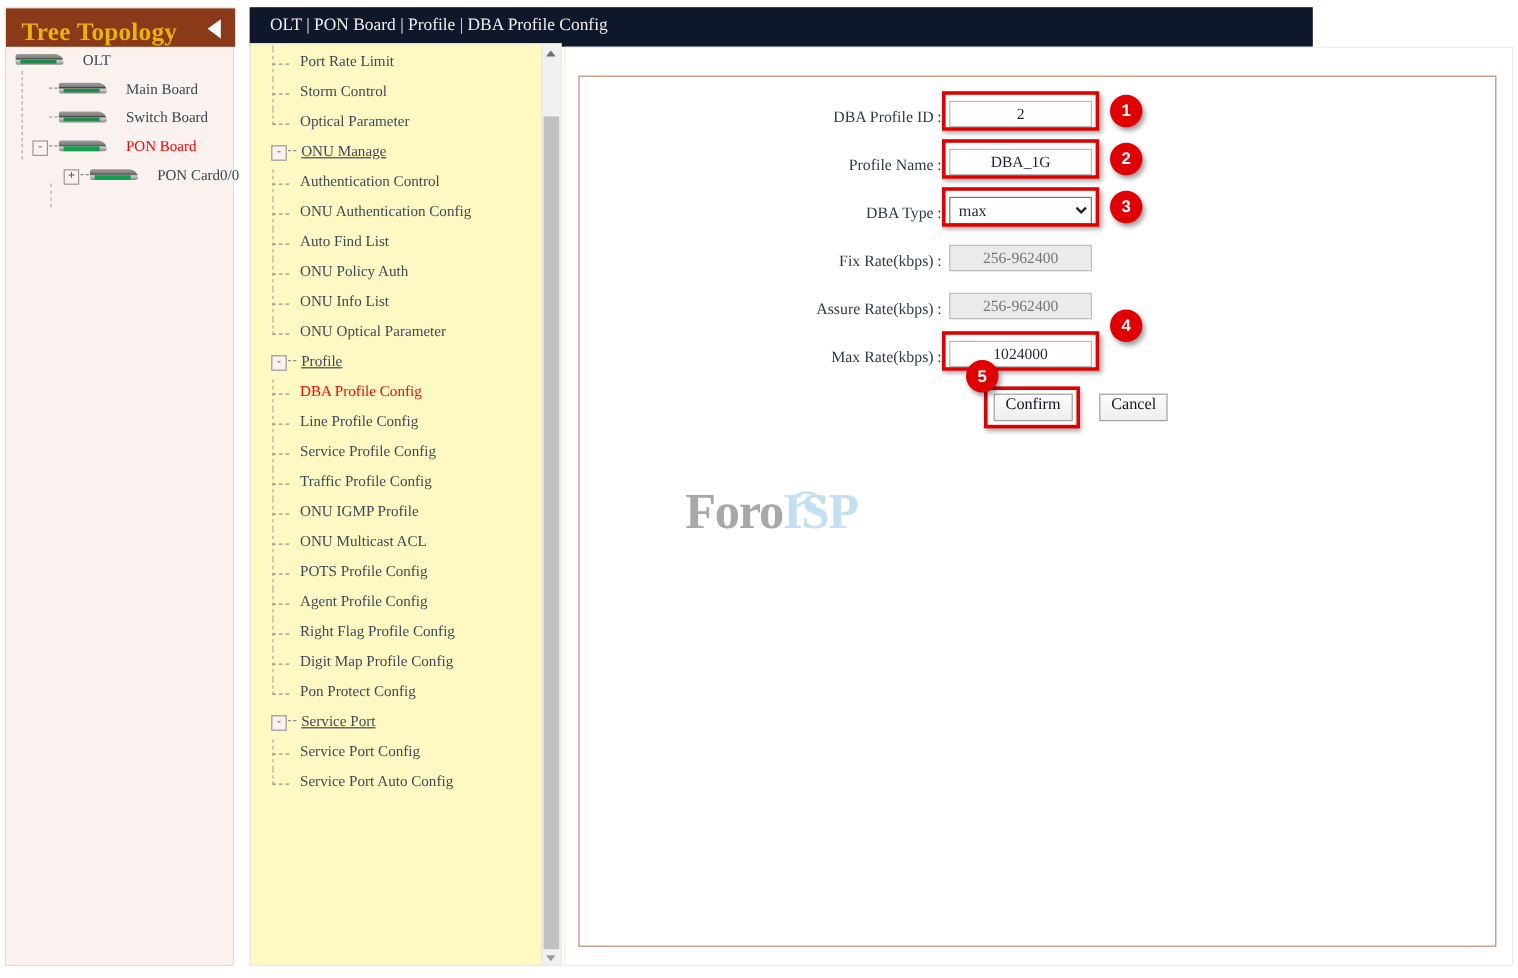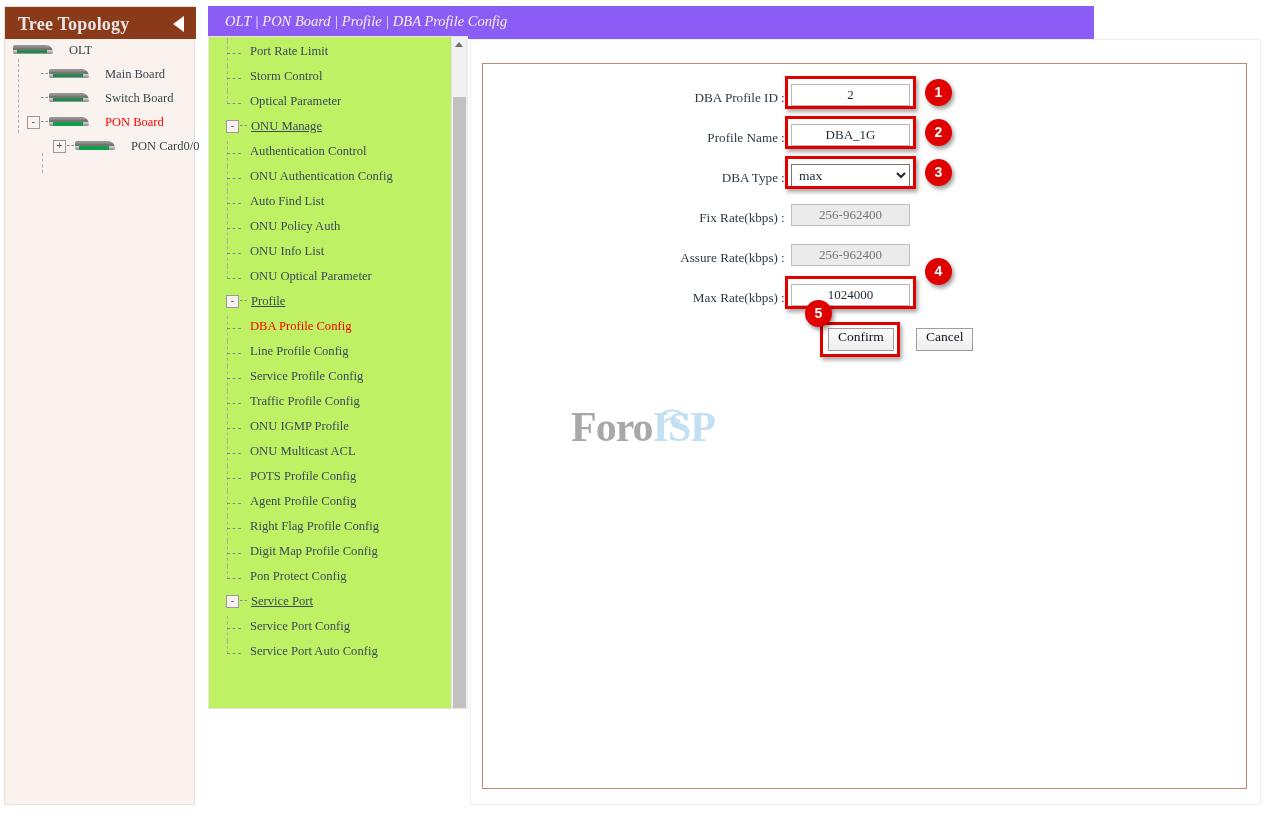--- a/index.html
+++ b/index.html
@@ -34,22 +34,22 @@
     left: 0; top: 0;
     width: 191px;
     height: 32px;
     background: #8b3a19;
     box-sizing: border-box;
   }
   .left-header-title {
     position: absolute;
     left: 13px;
     top: 7px;
-    color: #e5e5e5;
-    font-size: 18px;
+    color: #eab308;
+    font-size: 21px;
     font-weight: bold;
     font-family: "Liberation Serif", serif;
     letter-spacing: 0.2px;
   }
   .collapse-arrow {
     position: absolute;
     right: 12px;
     top: 9px;
     width: 0;
     height: 0;
@@ -118,22 +118,22 @@
     vertical-align: 4px;
     margin: 0 1px;
   }
 
   
   .mid-panel {
     position: absolute;
     left: 208px;
     top: 36px;
     width: 260px;
-    height: 673px;
-    background: #bef264;
+    height: 769px;
+    background: #fef9c3;
     border: 1px solid #ece4df;
     box-sizing: border-box;
     overflow: hidden;
   }
   .mid-scrollarea {
     position: absolute;
     left: 0; top: 0;
     width: 245px;
     height: 769px;
     overflow: hidden;
@@ -229,22 +229,21 @@
     cursor: pointer;
   }
 
   
   .top-bar {
     position: absolute;
     left: 208px;
     top: 6px;
     width: 886px;
     height: 33px;
-    background: #8b5cf6;
-    font-style: italic;
+    background: #0f172a;
   }
   .top-bar-title {
     position: absolute;
     left: 17px;
     top: 7px;
     color: #f6ece7;
     font-size: 14.5px;
     font-family: "Liberation Serif", serif;
   }
   .content-pane {

